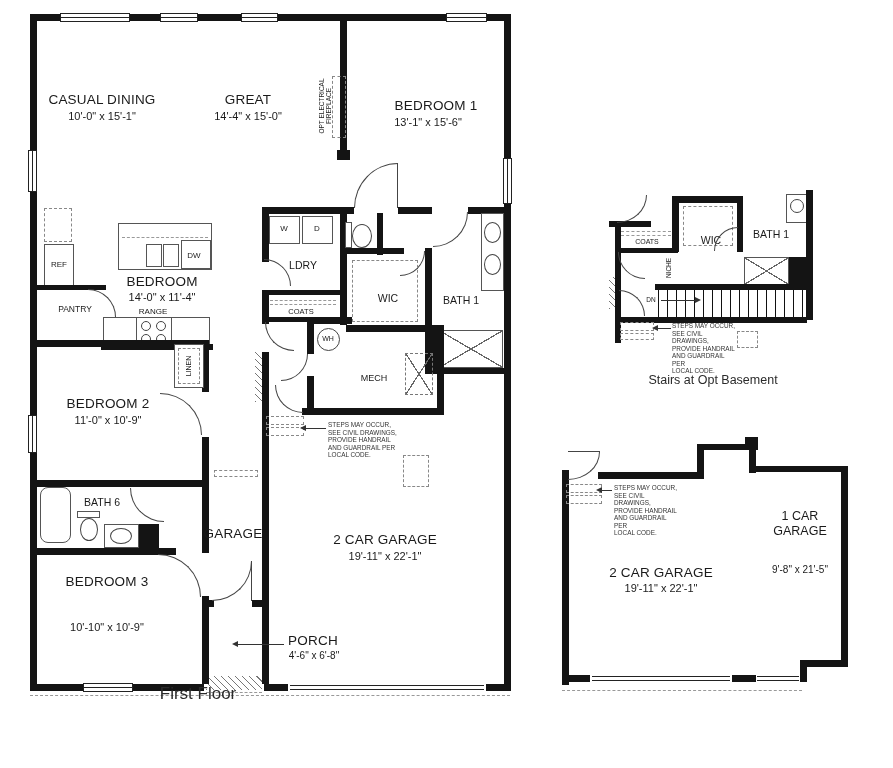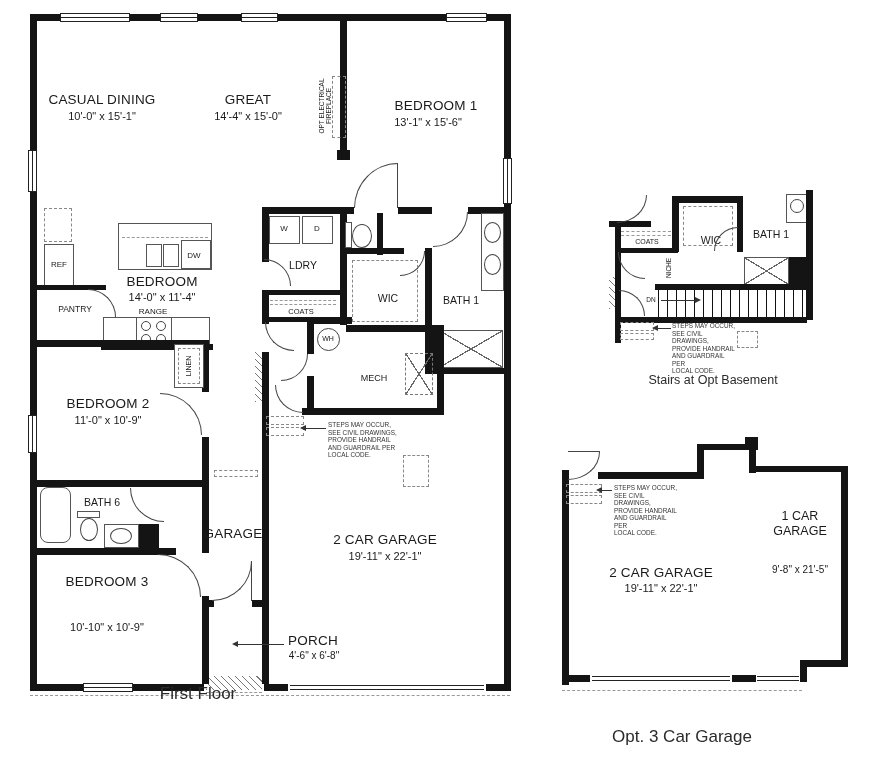--- a/index.html
+++ b/index.html
@@ -297,14 +297,13 @@
 AND GUARDRAIL PER
 LOCAL CODE.</div>
 
     <div class="t rn" style="left:661px;top:573px">2 CAR GARAGE</div>
     <div class="t rd" style="left:661px;top:589px">19'-11" x 22'-1"</div>
     <div class="t rn2" style="left:800px;top:524px">1 CAR GARAGE</div>
     <div class="t rd2" style="left:800px;top:570px">9'-8" x 21'-5"</div>
   </div>
 
   <div class="cap" style="left:198px;top:694px">First Floor</div>
-  <div class="cap" style="left:682px;top:737px">Opt. 3 Car Garage</div>
 </div>
 
 </body></html>

